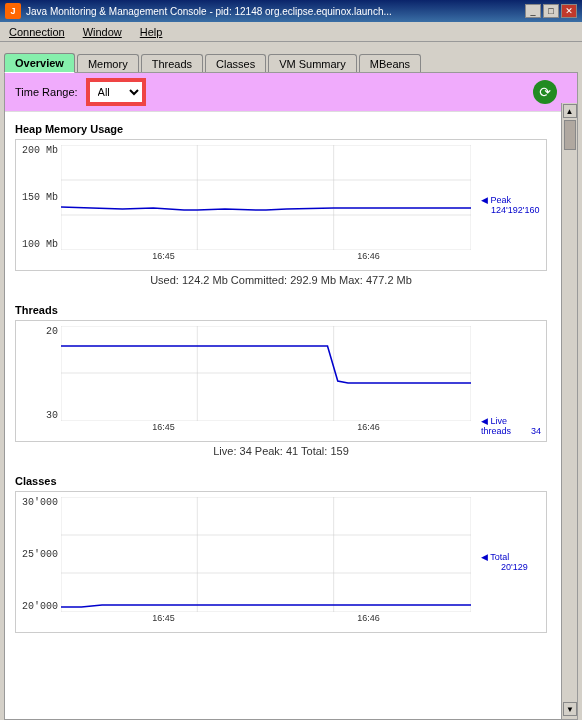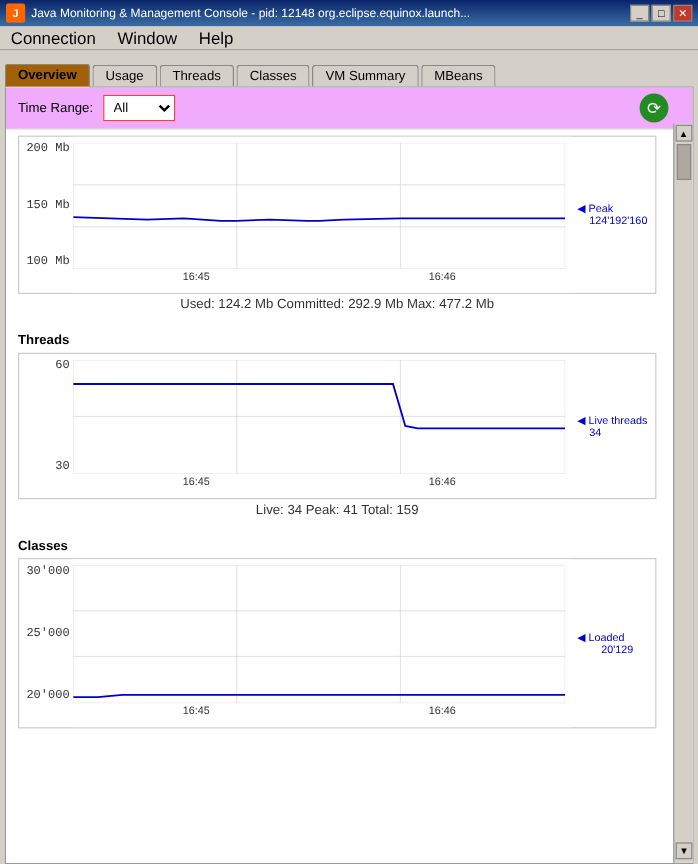--- a/index.html
+++ b/index.html
@@ -59,23 +59,24 @@
     .menu-bar {
       background: #d4d0c8;
       border-bottom: 1px solid #999;
       padding: 2px 5px;
       display: flex;
       gap: 10px;
       height: 20px;
       align-items: center;
     }
     .menu-item {
-      font-size: 14px;
+      font-size: 11px;
       cursor: pointer;
       padding: 1px 4px;
+      text-decoration: underline;
     }
     .tabs-bar {
       background: #d4d0c8;
       display: flex;
       align-items: flex-end;
       padding: 4px 4px 0 4px;
       gap: 2px;
       height: 30px;
     }
     .tab {
@@ -83,21 +84,21 @@
       border: 1px solid #888;
       border-bottom: none;
       background: #d4d0c8;
       cursor: pointer;
       font-size: 11px;
       border-radius: 3px 3px 0 0;
       position: relative;
       bottom: -1px;
     }
     .tab.active {
-      background: #a16207;
+      background: #86efac;
       border-bottom: 1px solid white;
       font-weight: bold;
       z-index: 2;
     }
     .main-content {
       background: white;
       border: 1px solid #999;
       margin: 0 4px;
       flex: 1;
       display: flex;
@@ -108,21 +109,21 @@
     .toolbar {
       padding: 5px 10px;
       display: flex;
       align-items: center;
       gap: 8px;
       background: #f0abfc;
       border-bottom: 1px solid #ddd;
     }
     .toolbar label { font-size: 11px; }
     .time-select {
-      border: 1px solid #ef4444;
+      border: 4px solid #ef4444;
       background: white;
       padding: 3px 4px;
       font-size: 11px;
       cursor: pointer;
       width: 60px;
     }
     .scroll-area {
       flex: 1;
       overflow-y: scroll;
       overflow-x: hidden;
@@ -190,21 +191,21 @@
 </div>
 
 <div class="menu-bar">
   <span class="menu-item">Connection</span>
   <span class="menu-item">Window</span>
   <span class="menu-item">Help</span>
 </div>
 
 <div class="tabs-bar">
   <div class="tab active">Overview</div>
-  <div class="tab">Usage</div>
+  <div class="tab">Memory</div>
   <div class="tab">Threads</div>
   <div class="tab">Classes</div>
   <div class="tab">VM Summary</div>
   <div class="tab">MBeans</div>
 </div>
 
 <div class="main-content">
   <div class="toolbar">
     <label>Time Range:</label>
     <select class="time-select">
@@ -216,20 +217,21 @@
       <option>1 hour</option>
     </select>
     <div style="width:24px;height:24px;background:#228B22;border-radius:50%;display:flex;align-items:center;justify-content:center;color:white;font-size:14px;margin-left:auto;margin-right:10px;">
       ⟳
     </div>
   </div>
 
   <div class="scroll-area" style="padding-right: 20px;">
 
     <div class="section">
+      <div class="section-title">Heap Memory Usage</div>
       <div class="chart-container">
         <div class="chart-area">
           <div class="y-axis">
             <span>200 Mb</span>
             <span>150 Mb</span>
             <span>100 Mb</span>
           </div>
           <div class="chart-inner" style="height:130px; padding: 5px 5px 20px 0;">
             <svg width="100%" height="100%" viewBox="0 0 400 105" preserveAspectRatio="none" style="display:block;">
 
@@ -257,21 +259,21 @@
         </div>
       </div>
       <div class="stats-row">Used: 124.2 Mb   Committed: 292.9 Mb   Max: 477.2 Mb</div>
     </div>
 
     <div class="section">
       <div class="section-title">Threads</div>
       <div class="chart-container">
         <div class="chart-area">
           <div class="y-axis">
-            <span>60</span>
+            <span>20</span>
             <span></span>
             <span>30</span>
           </div>
           <div class="chart-inner" style="height:120px; padding: 5px 5px 20px 0;">
             <svg width="100%" height="100%" viewBox="0 0 400 95" preserveAspectRatio="none" style="display:block;">
 
               <line x1="0" y1="0" x2="400" y2="0" stroke="#ccc" stroke-width="0.5"></line>
               <line x1="0" y1="47" x2="400" y2="47" stroke="#ccc" stroke-width="0.5"></line>
               <line x1="0" y1="95" x2="400" y2="95" stroke="#ccc" stroke-width="0.5"></line>
               <line x1="0" y1="0" x2="0" y2="95" stroke="#ccc" stroke-width="0.5"></line>
@@ -279,21 +281,21 @@
               <line x1="266" y1="0" x2="266" y2="95" stroke="#ccc" stroke-width="0.5"></line>
               <line x1="400" y1="0" x2="400" y2="95" stroke="#ccc" stroke-width="0.5"></line>
 
               <polyline points="0,20 100,20 133,20 200,20 220,20 240,20 260,20 270,55 280,57 300,57 350,57 400,57" fill="none" stroke="#0000cc" stroke-width="1.5"></polyline>
             </svg>
             <div style="display:flex; justify-content:space-around; font-size:9px; color:#333; margin-top:1px;">
               <span>16:45</span>
               <span>16:46</span>
             </div>
           </div>
-          <div style="width:70px; padding:5px 5px; font-size:9px; color:#0000cc; display:flex; flex-direction:column; justify-content:center; align-items:flex-start;">
+          <div style="width:70px; padding:5px 5px; font-size:9px; color:#0000cc; display:flex; flex-direction:row; justify-content:center; align-items:flex-end;">
             <span>◀ <span>Live threads</span></span>
             <span style="margin-left:10px;">34</span>
           </div>
         </div>
       </div>
       <div class="stats-row">Live: 34   Peak: 41   Total: 159</div>
     </div>
 
     <div class="section">
       <div class="section-title">Classes</div>
@@ -317,21 +319,21 @@
               <line x1="400" y1="0" x2="400" y2="115" stroke="#ccc" stroke-width="0.5"></line>
 
               <polyline points="0,110 20,110 40,108 60,108 80,108 100,108 133,108 160,108 200,108 266,108 300,108 350,108 400,108" fill="none" stroke="#0000cc" stroke-width="1.5"></polyline>
             </svg>
             <div style="display:flex; justify-content:space-around; font-size:9px; color:#333; margin-top:1px;">
               <span>16:45</span>
               <span>16:46</span>
             </div>
           </div>
           <div style="width:70px; padding:5px 5px; font-size:9px; color:#0000cc; display:flex; flex-direction:column; justify-content:center; align-items:flex-start;">
-            <span>◀ <span>Loaded</span></span>
+            <span>◀ <span>Total</span></span>
             <span style="margin-left:20px;">20'129</span>
           </div>
         </div>
       </div>
     </div>
 
   </div>
 
   <div style="position:absolute; right:0; top:30px; width:16px; height:calc(100% - 30px); background:#d4d0c8; border-left:1px solid #999;">
     <div style="width:14px;height:14px;background:#d4d0c8;border:1px solid #888;display:flex;align-items:center;justify-content:center;font-size:8px;margin:1px auto;">▲</div>

